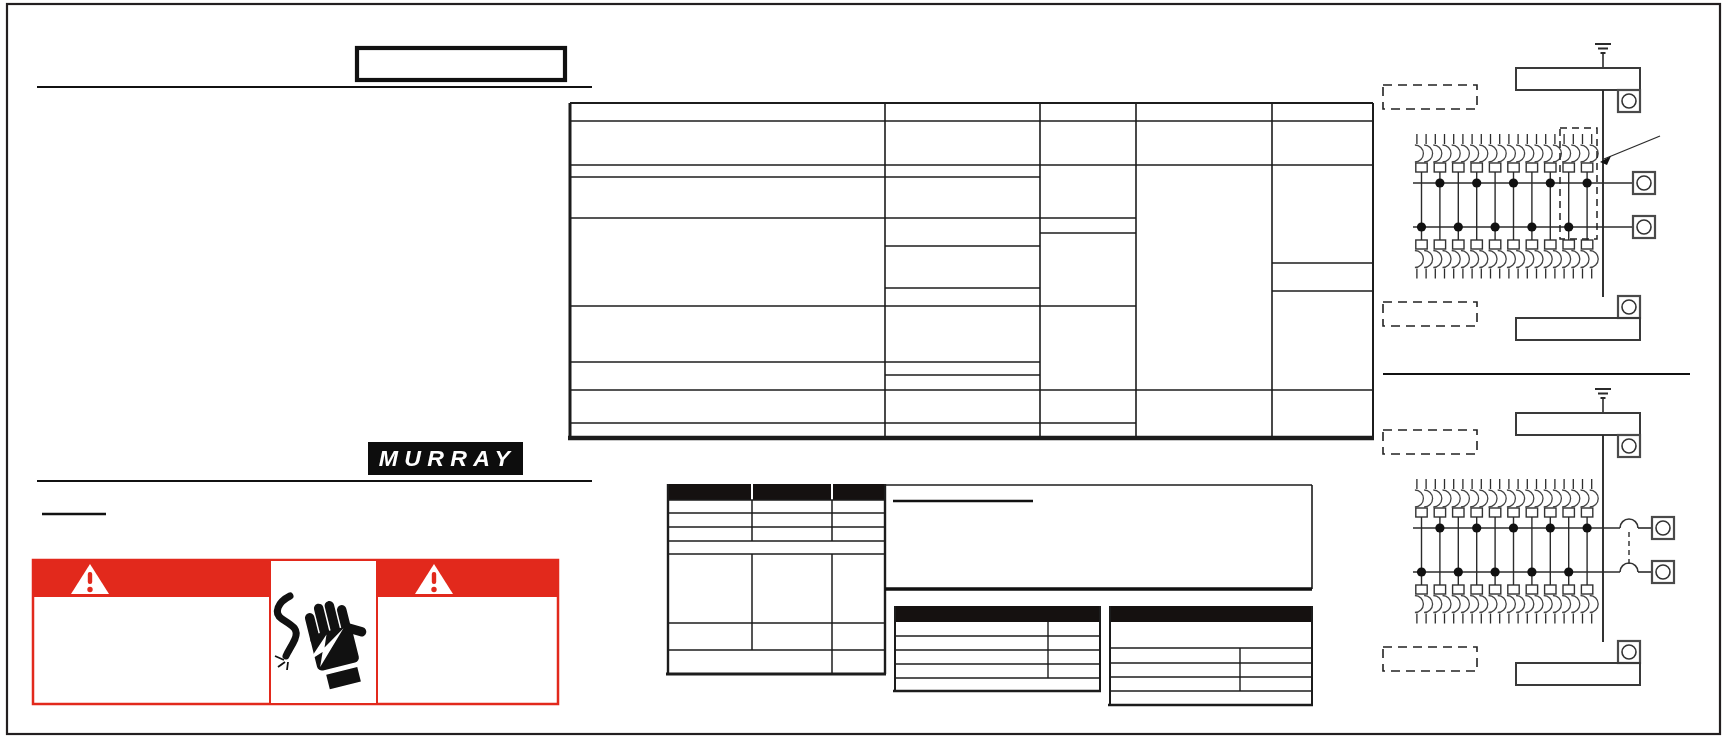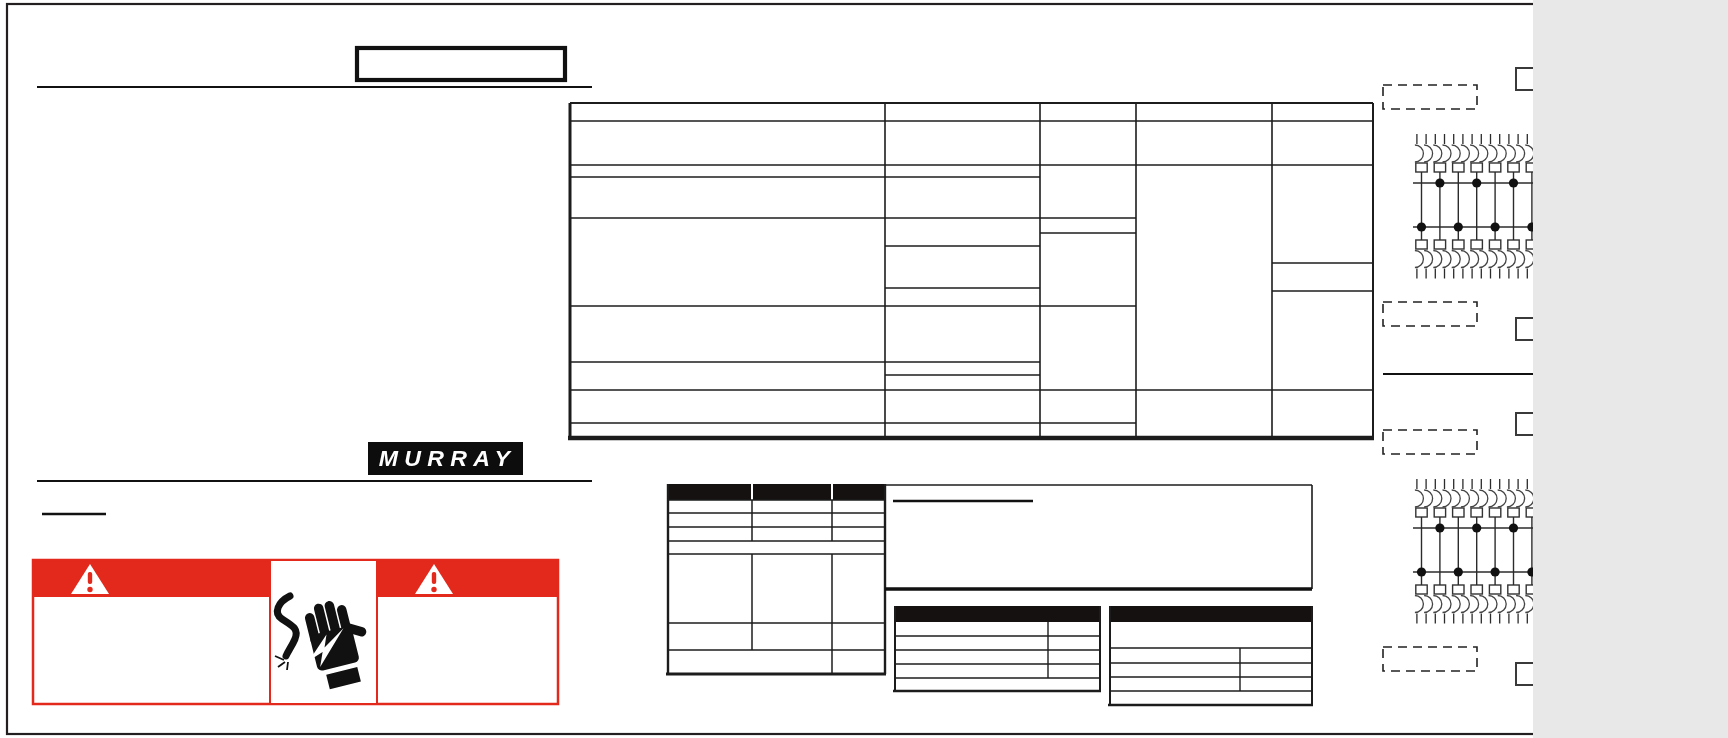--- a/index.html
+++ b/index.html
@@ -1,16 +1,16 @@
 <!DOCTYPE html>
 <html><head>
 <meta charset="utf-8">
 <style>
   html,body{margin:0;padding:0;background:#e8e8e8;}
-  #sheet{position:relative;width:1533px;height:738px;background:#ffffff;overflow:hidden;
+  #sheet{position:relative;width:1728px;height:738px;background:#ffffff;overflow:hidden;
          font-family:"Liberation Sans", sans-serif;}
   #art{position:absolute;left:0;top:0;width:1728px;height:738px;}
   #murray-logo{position:absolute;left:368px;top:442px;width:155px;height:33px;
     background:#0d0d0d;display:flex;align-items:center;justify-content:center;}
   #murray-logo span{color:#ffffff;font-weight:bold;font-style:italic;font-size:22px;
     letter-spacing:6px;transform:scaleX(1.05);white-space:nowrap;line-height:1;padding-left:4px;}
 </style>
 </head>
 <body>
 

